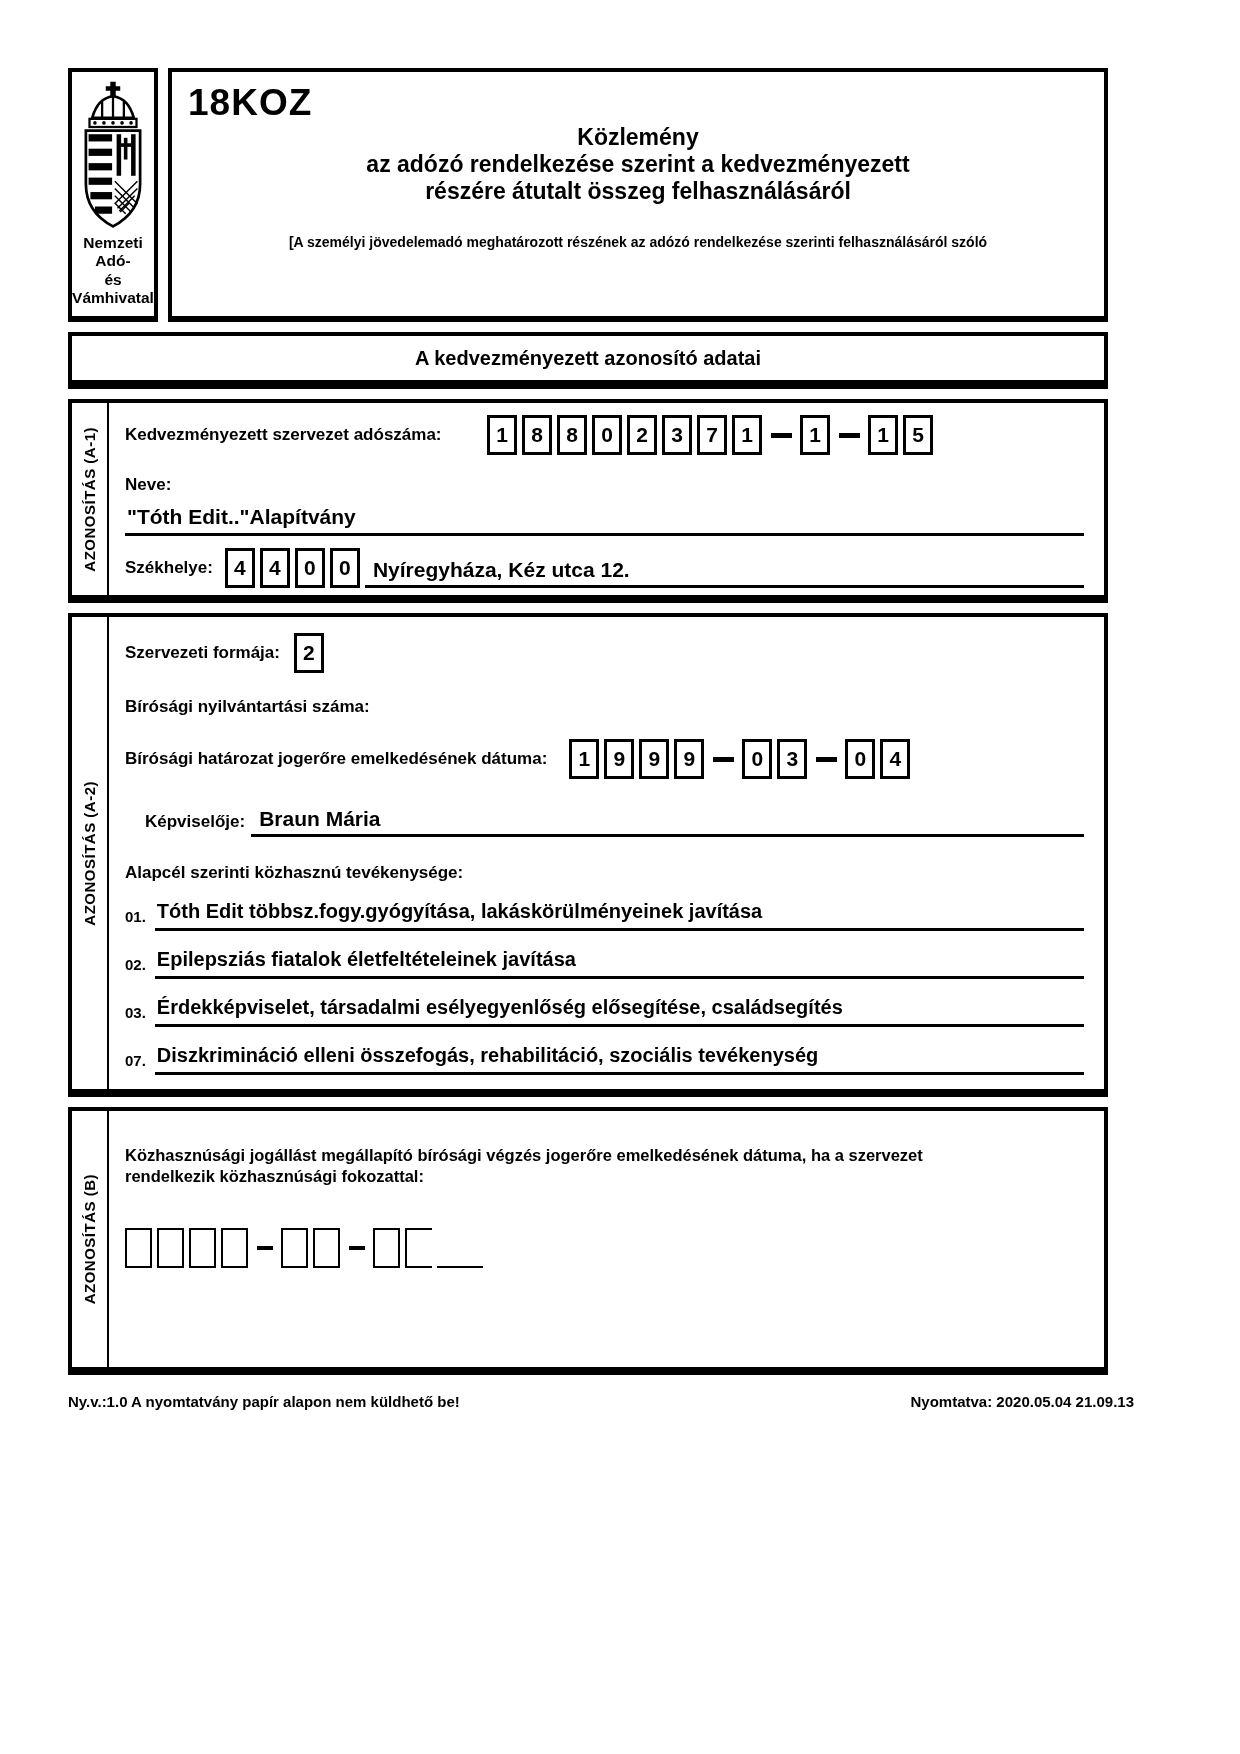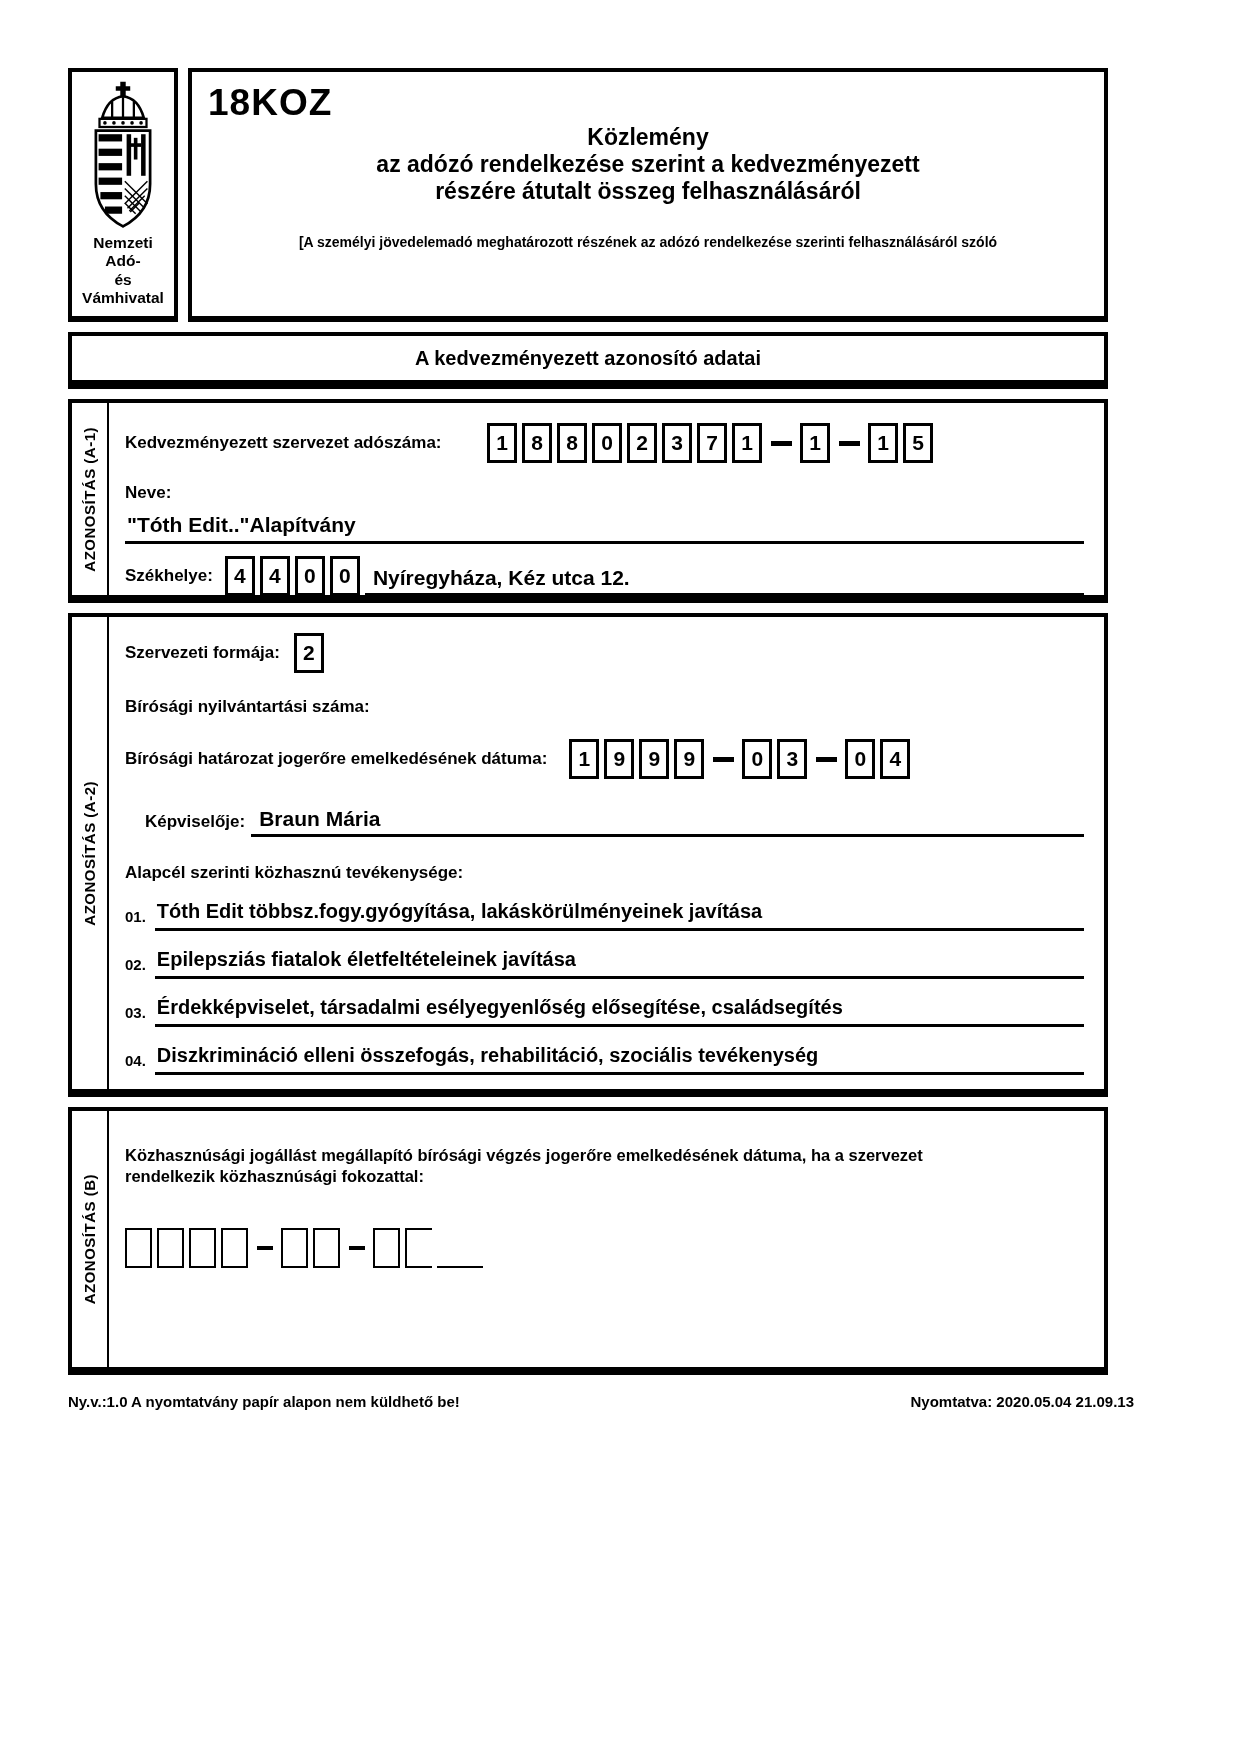--- a/index.html
+++ b/index.html
@@ -11,21 +11,21 @@
     background: #fff;
     color: #000;
     font-family: "Liberation Sans", "DejaVu Sans", sans-serif;
     overflow: hidden;
   }
   .content { position: absolute; left: 68px; top: 68px; width: 1040px; }
 
   
   .header-row { display: flex; gap: 10px; height: 254px; }
   .logo-box {
-    width: 110px; border: 4px solid #000; border-bottom-width: 6px;
+    width: 90px; border: 4px solid #000; border-bottom-width: 6px;
     display: flex; flex-direction: column; align-items: center;
     justify-content: space-between; padding: 8px 2px 8px;
   }
   .agency { font-size: 15.5px; font-weight: 700; text-align: center; line-height: 1.2; }
   .header-main {
     flex: 1; border: 4px solid #000; border-bottom-width: 6px;
     padding: 10px 16px 24px;
   }
   .form-id { font-size: 37px; font-weight: 700; letter-spacing: 1px; }
   .form-title { text-align: center; font-size: 23px; font-weight: 700; line-height: 1.17; margin-top: 0px; }
@@ -165,21 +165,21 @@
 
     <div class="title-box">
       <span>A kedvezményezett azonosító adatai</span>
     </div>
 
     <div class="sec" style="height:204px">
       <div class="strip">
         <span>AZONOSÍTÁS (A-1)</span>
       </div>
       <div class="sec-content">
-        <div class="row" style="margin-top:12px">
+        <div class="row" style="margin-top:4px">
           <span class="lbl adoszam-lbl">Kedvezményezett szervezet adószáma:</span>
           <span class="cells">
             <span class="grp">
                 <span class="cell">1</span>
                 <span class="cell">8</span>
                 <span class="cell">8</span>
                 <span class="cell">0</span>
                 <span class="cell">2</span>
                 <span class="cell">3</span>
                 <span class="cell">7</span>
@@ -267,21 +267,21 @@
         </div>
         <div class="act-row">
           <span class="act-num">02.</span>
           <span class="act-text">Epilepsziás fiatalok életfeltételeinek javítása</span>
         </div>
         <div class="act-row">
           <span class="act-num">03.</span>
           <span class="act-text">Érdekképviselet, társadalmi esélyegyenlőség elősegítése, családsegítés</span>
         </div>
         <div class="act-row">
-          <span class="act-num">04.</span>
+          <span class="act-num">07.</span>
           <span class="act-text">Diszkrimináció elleni összefogás, rehabilitáció, szociális tevékenység</span>
         </div>
       </div>
     </div>
 
     <div class="sec" style="height:268px">
       <div class="strip">
         <span>AZONOSÍTÁS (B)</span>
       </div>
       <div class="sec-content">

